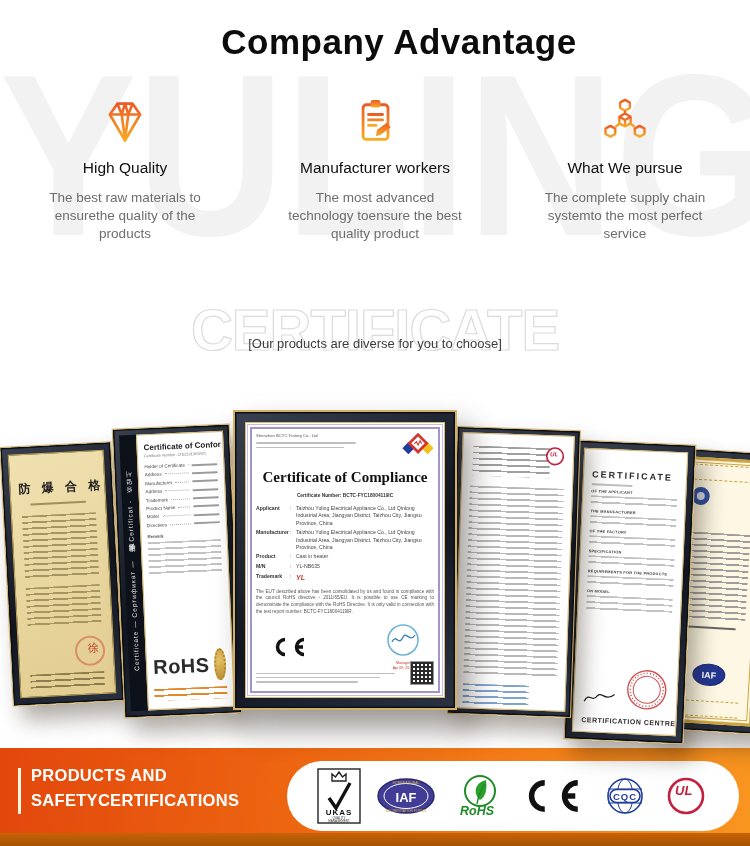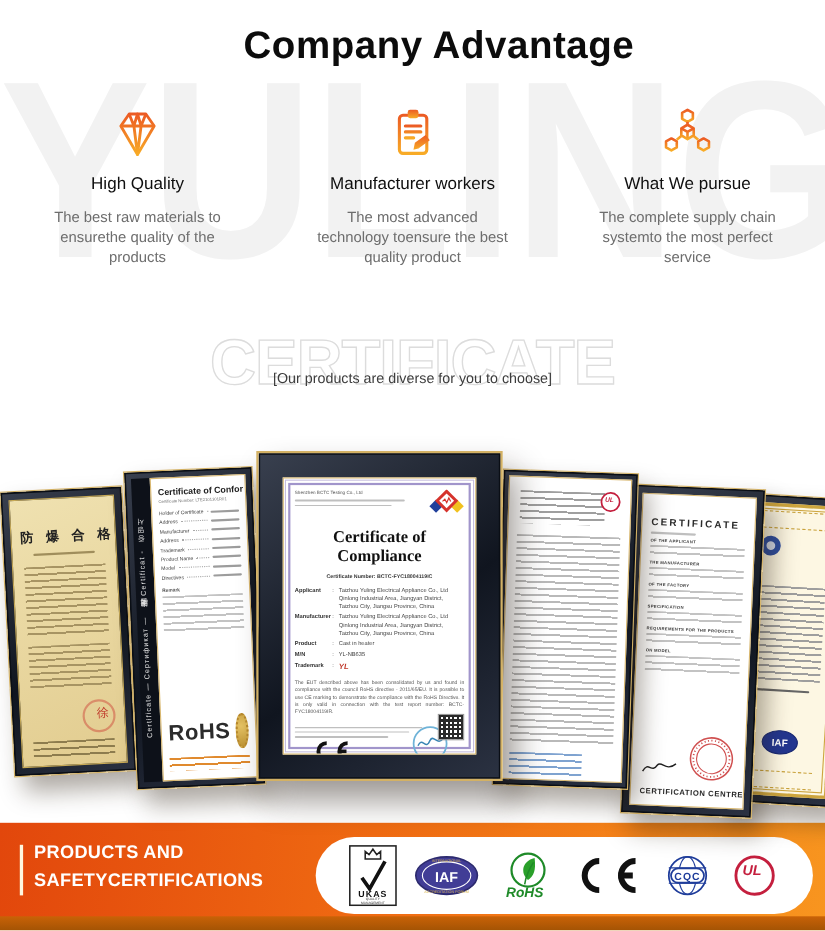--- a/index.html
+++ b/index.html
@@ -55,21 +55,21 @@
   .bdots{flex:1;border-bottom:1px dotted #aaa;margin:0 3px;}
   .bval{width:26px;height:2px;background:#9c9c9c;border-radius:1px;}
   .bremark{margin:6px 6px 0;font-size:4.4px;color:#555;font-weight:bold;}
   .rohs-row{position:absolute;left:6px;right:6px;bottom:26px;display:flex;align-items:center;gap:5px;}
   .rohs-big{font-size:20px;font-weight:bold;color:#2b2b2b;letter-spacing:.5px;}
   .seal{width:28px;height:28px;border-radius:50%;border:2px dotted #b8892e;
     background:radial-gradient(circle at 40% 35%,#e7c465,#bf9434);}
   .certB .bfoot{position:absolute;left:6px;right:6px;bottom:8px;color:#e08a2e;}
   
   .certC{left:233px;top:10px;width:224px;height:300px;z-index:10;box-shadow:12px 18px 28px rgba(30,20,10,.45);}
-  .certC .frame{padding:22px;border-width:2px;}
+  .certC .frame{padding:10px;border-width:2px;}
   .lace{position:absolute;inset:4px;border:2px solid #a195cb;box-shadow:0 0 0 2px #fff,0 0 0 3px #c6bede;pointer-events:none;}
   .cpad{position:absolute;inset:10px;}
   .chead{display:flex;justify-content:space-between;align-items:flex-start;}
   .issuer{font-size:4.2px;color:#555;max-width:120px;line-height:1.5;}
   .ctitleC{margin:10px 0 0;text-align:center;font-family:"Liberation Serif",serif;
     font-size:15px;font-weight:bold;color:#111;}
   .cnum{margin-top:7px;text-align:center;font-size:4.8px;font-weight:bold;color:#333;}
   .cfields{margin-top:7px;}
   .crow{display:flex;font-size:5.2px;margin:2.4px 0;}
   .clab{width:34px;font-weight:bold;color:#333;}

